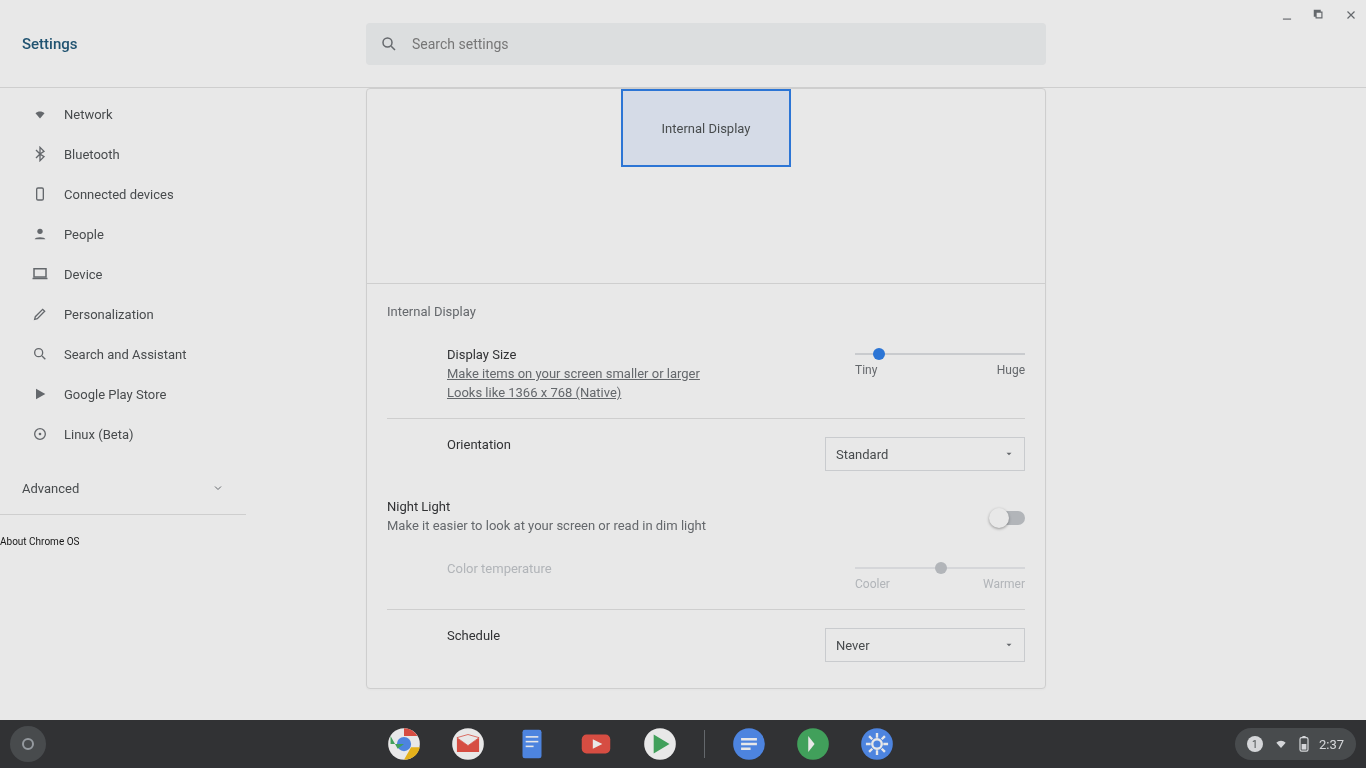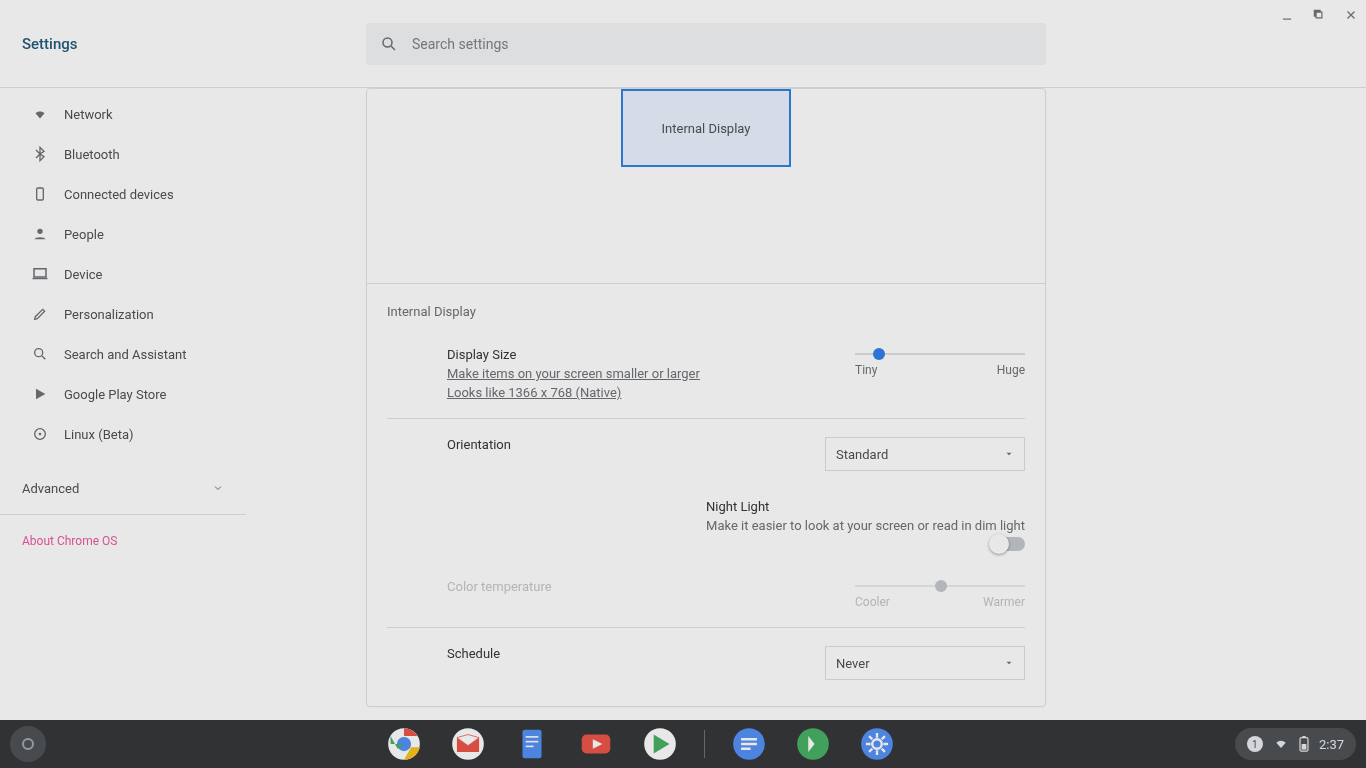--- a/index.html
+++ b/index.html
@@ -22,21 +22,21 @@
   
   .content { display: flex; height: calc(100% - 88px - 48px); } 
 
   
   .sidebar { width: 246px; padding-top: 6px; }
   .side-item { height: 40px; display: flex; align-items: center; padding-left: 30px; cursor: pointer; }
   .side-item .icon { width: 20px; height: 20px; color: #5f6368; display: inline-flex; align-items: center; justify-content: center; margin-right: 14px; }
   .side-item .label { font-size: 13px; color: #3c4043; }
   .side-advanced { height: 40px; display: flex; align-items: center; justify-content: space-between; padding: 0 22px; margin-top: 14px; font-size: 13px; color: #3c4043; cursor: pointer; }
   .sidebar hr { border: none; border-top: 1px solid #e0e0e0; margin: 6px 0 6px 0; }
-  .side-about { height: 40px; display: flex; align-items: center; padding-left: 22px; font-size: 12px; color: #ec4899; cursor:pointer; }
+  .side-about { height: 40px; display: flex; align-items: center; font-size: 10px; color: #000000; cursor:pointer; }
 
   
   .main { flex: 1; display: flex; justify-content: flex-start; }
   .card-col { width: 800px; margin-left: 120px; }
   .card { width: 680px; background: #fff; border: 1px solid #e0e0e0; border-radius: 4px; box-shadow: 0 1px 2px rgba(0,0,0,0.03); }
 
   .display-preview { height: 195px; display: flex; align-items: flex-start; justify-content: center; padding-top: 0; border-bottom: 1px solid #e0e0e0; }
   .monitor-box { width: 170px; height: 78px; border: 2px solid #1a73e8; background: #e8f0fe; display: flex; align-items: center; justify-content: center; font-size: 13px; color: #3c4043; margin-top: 0; }
 
   .section { padding: 20px 20px 16px 20px; }
@@ -51,21 +51,21 @@
 
   .slider-wrap { width: 170px; margin-left: auto; }
   .slider-track { height: 2px; background: repeating-linear-gradient(to right,#5f6368 0,#5f6368 1px,transparent 1px,transparent 19px); position: relative; margin-top: 6px;}
   .slider-track::before { content:""; position:absolute; left:0; right:0; top:0; height:2px; background:#dadce0; }
   .slider-thumb { position: absolute; top: -5px; left: 18px; width: 12px; height: 12px; background: #1a73e8; border-radius: 50%; }
   .slider-labels { display: flex; justify-content: space-between; font-size: 12px; color: #5f6368; margin-top: 8px; }
 
   .select { height: 34px; border: 1px solid #dadce0; border-radius: 0; display: flex; align-items: center; justify-content: space-between; padding: 0 10px; font-size: 13px; color: #3c4043; cursor: pointer; }
 
   
-  .nl-head { display: flex; justify-content: space-between; align-items: flex-end; padding: 4px 0 8px 0; flex-direction: column; }
+  .nl-head { display: flex; justify-content: space-between; align-items: center; padding: 4px 0 8px 0; }
   .toggle { width: 34px; height: 14px; background: #bdc1c6; border-radius: 14px; position: relative; margin-top: 4px; cursor:pointer;}
   .toggle .knob { position: absolute; left: -2px; top: -3px; width: 20px; height: 20px; background: #fff; border-radius: 50%; box-shadow: 0 1px 3px rgba(0,0,0,.4); }
 
   .disabled { color: #bdc1c6 !important; }
   .slider-disabled .slider-thumb { background: #bdc1c6; left: 80px; }
   .slider-disabled .slider-track::before { background:#e8eaed; }
 
   
   .shelf { position: absolute; bottom: 0; left: 0; right: 0; height: 48px; background: #202124; display: flex; align-items: center; }
   .launcher { width: 36px; height: 36px; border-radius: 50%; background: #3c4043; margin-left: 10px; display:flex; align-items:center; justify-content:center;}

